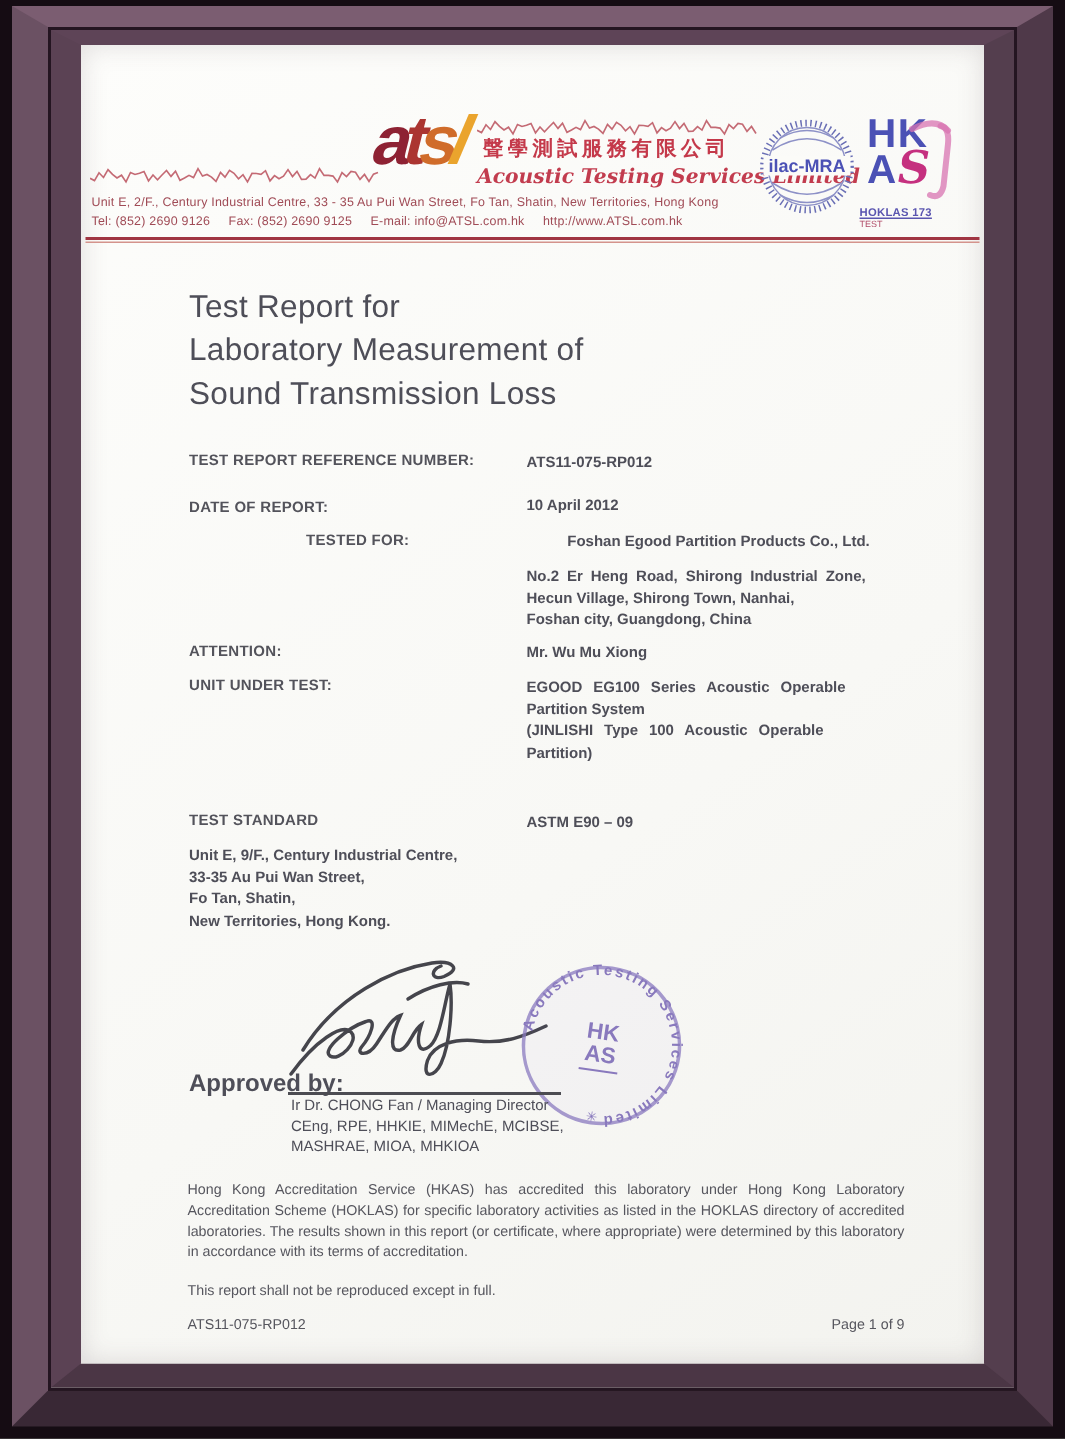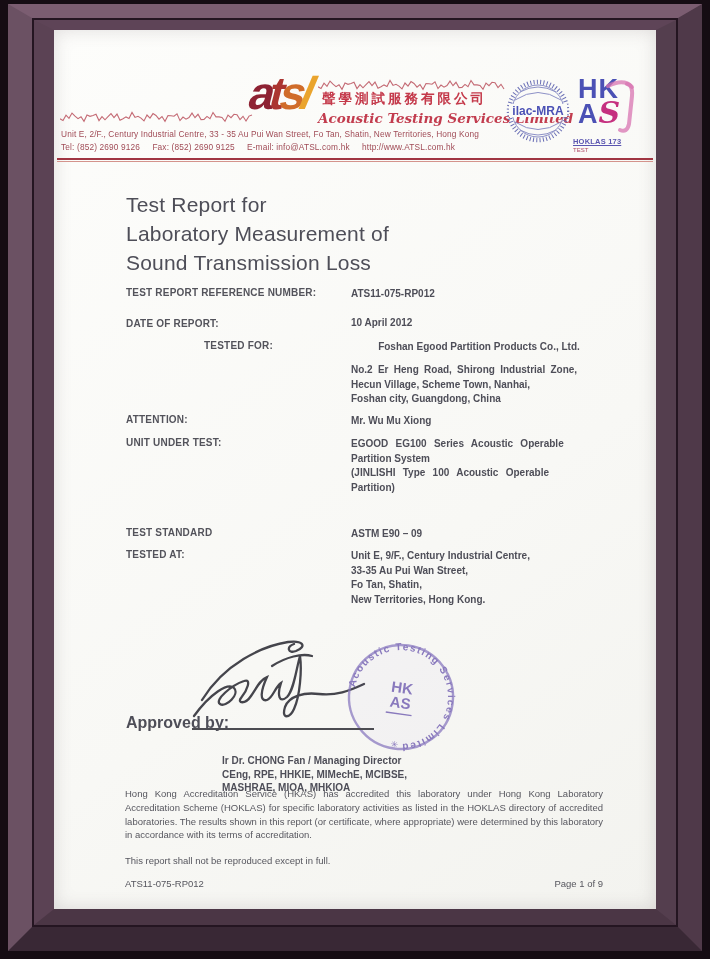--- a/index.html
+++ b/index.html
@@ -34,34 +34,34 @@
   .hoklas{left:519px;top:107px;width:70px;}
   .hoklas .hok1{font-size:7.5px;font-weight:bold;color:#5a55b0;text-decoration:underline;letter-spacing:.2px;}
   .hoklas .hok2{font-size:6px;color:#b04a66;margin-top:1px;}
   .red-rule{left:3px;top:128px;width:596px;height:2px;background:#a03542;}
   .red-rule::after{content:"";position:absolute;left:0;top:3px;width:100%;height:1px;background:#d4938c;}
 
   
   .title{left:72px;top:160px;font-size:21px;font-weight:normal;color:#4e4e58;line-height:29px;letter-spacing:.2px;}
 
   
-  .row{position:absolute;left:72px;display:flex;width:482px;}
+  .row{position:absolute;left:72px;display:flex;width:482px;margin-top:15px;}
   .row .lab{width:225px;flex:none;font-size:10px;font-weight:bold;color:#53535b;letter-spacing:.2px;}
   .row .val{width:256px;font-size:10px;font-weight:bold;color:#4e4e58;line-height:14.5px;}
   .r-ref{top:257px;} .r-date{top:286px;align-items:center;} .r-tfor{top:310px;text-align:center;} .r-addr{top:333px;}
   .r-attn{top:384px;} .r-unit{top:407px;} .r-std{top:497px;} .r-tat{top:519px;}
   .r-addr .val div:nth-child(1){word-spacing:2.5px;}
   .r-unit .val div:nth-child(1),.r-unit .val div:nth-child(3){word-spacing:4.5px;}
 
   
   .approved{left:72px;top:684px;font-size:16px;font-weight:bold;color:#4e4e58;}
   .sig-svg{left:130px;top:600px;}
   .sig-svg path{fill:none;stroke:#45454c;stroke-width:2.3;stroke-linecap:round;}
   .sig-line{left:138px;top:698px;width:182px;height:2px;background:#4c4c52;}
-  .sig-names{left:140px;top:724px;font-size:10px;font-weight:bold;color:#4e4e58;line-height:13.5px;margin-left:28px;}
+  .sig-names{left:140px;top:701px;font-size:10px;font-weight:normal;color:#4e4e58;line-height:13.5px;}
   .stamp{left:290px;top:610px;width:114px;height:114px;transform:rotate(8deg);opacity:.88;}
   .stamp text{fill:#7a68b6;}
 
   
   .accred{left:71px;top:757px;width:478px;font-size:9.5px;color:#56565e;line-height:13.8px;text-align:justify;}
   .note{left:71px;top:825px;font-size:9.5px;color:#56565e;}
   .bottomrow{left:71px;top:848px;width:478px;font-size:9.5px;color:#56565e;}
   .bottomrow .pg{float:right;}
 </style>
 </head>
@@ -127,21 +127,21 @@
         <div class="val">10 April 2012</div>
       </div>
       <div class="row r-tfor">
         <div class="lab">TESTED FOR:</div>
         <div class="val">Foshan Egood Partition Products Co., Ltd.</div>
       </div>
       <div class="row r-addr">
         <div class="lab"></div>
         <div class="val">
           <div>No.2 Er Heng Road, Shirong Industrial Zone,</div>
-          <div>Hecun Village, Scheme Town, Nanhai,</div>
+          <div>Hecun Village, Shirong Town, Nanhai,</div>
           <div>Foshan city, Guangdong, China</div>
         </div>
       </div>
       <div class="row r-attn">
         <div class="lab">ATTENTION:</div>
         <div class="val">Mr. Wu Mu Xiong</div>
       </div>
       <div class="row r-unit">
         <div class="lab">UNIT UNDER TEST:</div>
         <div class="val">
@@ -149,21 +149,20 @@
           <div>Partition System</div>
           <div>(JINLISHI Type 100 Acoustic Operable</div>
           <div>Partition)</div>
         </div>
       </div>
       <div class="row r-std">
         <div class="lab">TEST STANDARD</div>
         <div class="val">ASTM E90 – 09</div>
       </div>
       <div class="row r-tat">
-        <div class="lab">TESTED AT:</div>
         <div class="val">
           <div>Unit E, 9/F., Century Industrial Centre,</div>
           <div>33-35 Au Pui Wan Street,</div>
           <div>Fo Tan, Shatin,</div>
           <div>New Territories, Hong Kong.</div>
         </div>
       </div>
 
       <svg class="abs sig-svg" width="200" height="100">
         <path d="M18 70 C40 34 78 16 104 12 C118 10 124 16 112 21 C104 24 102 17 110 14"></path>

